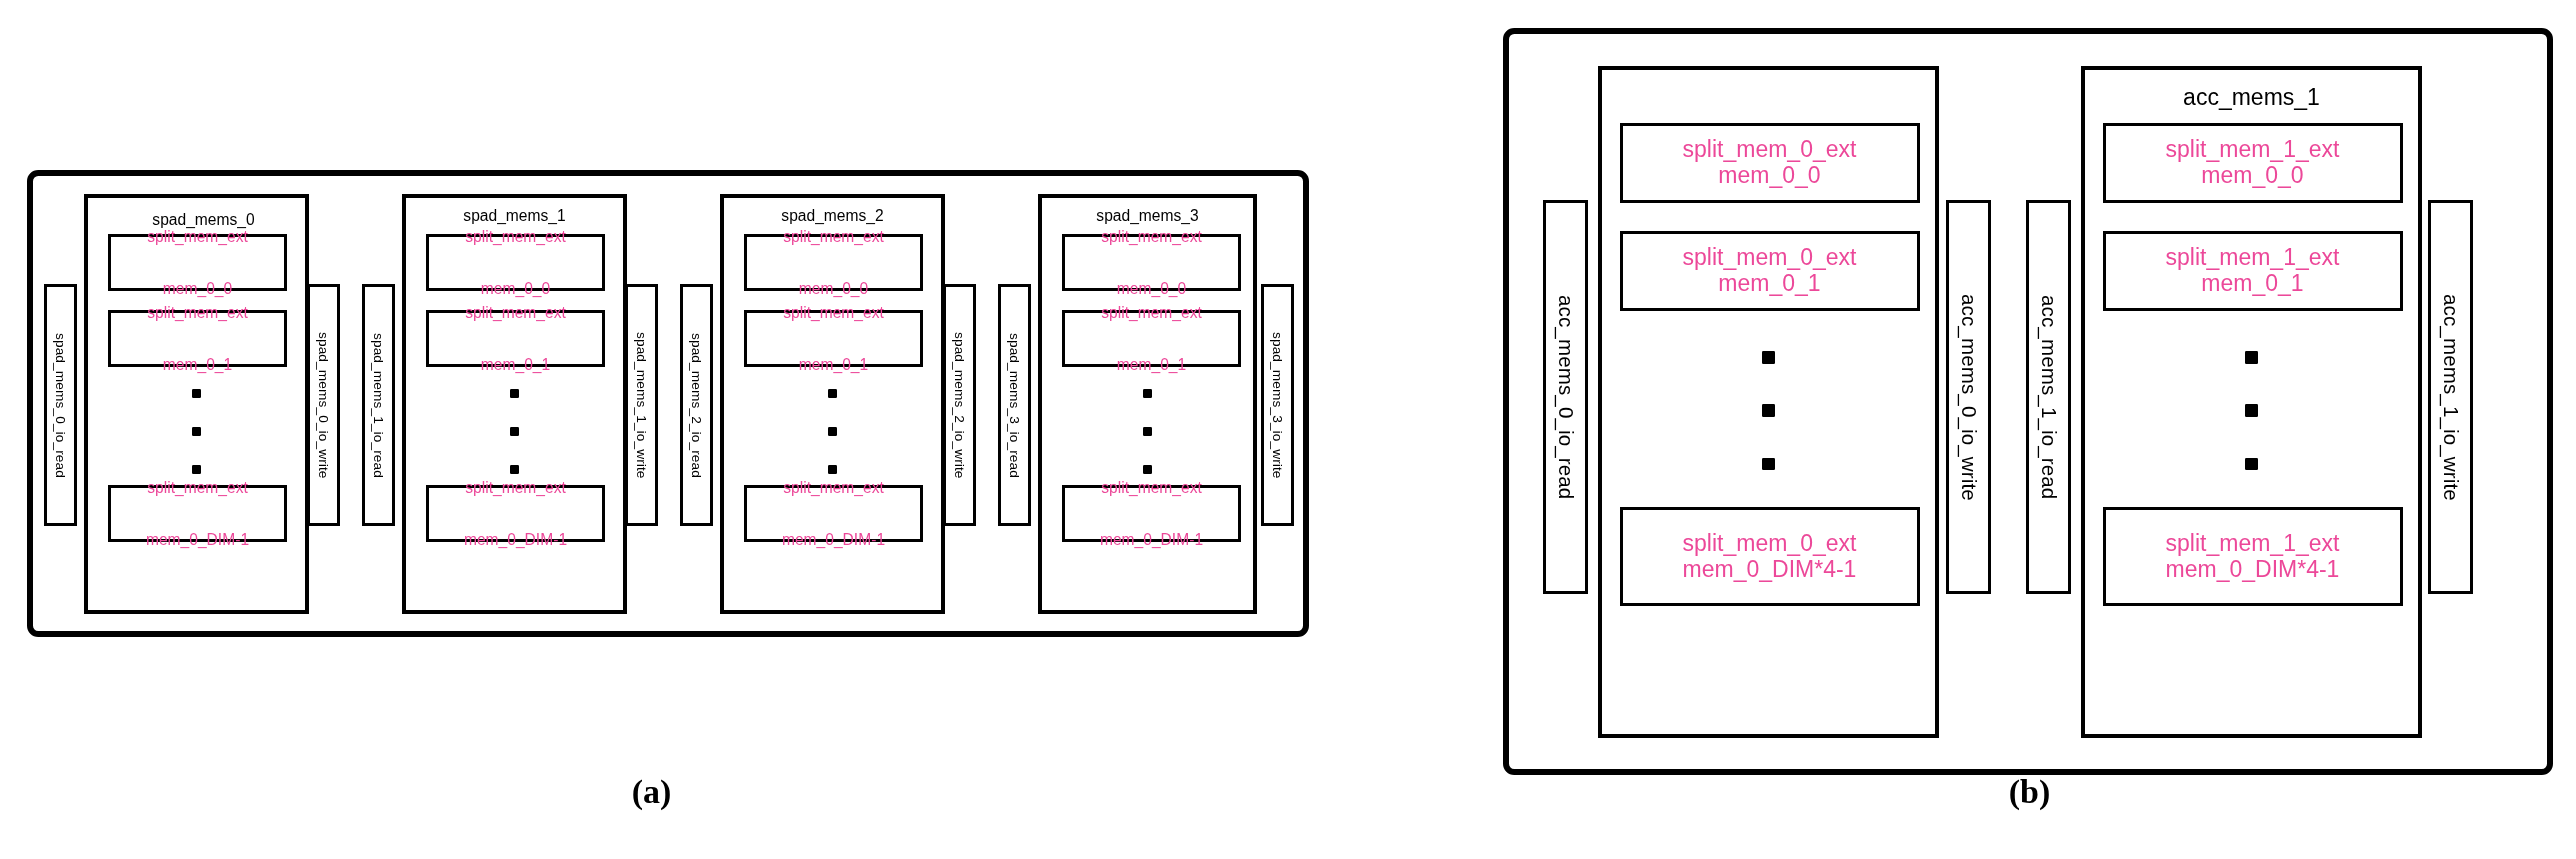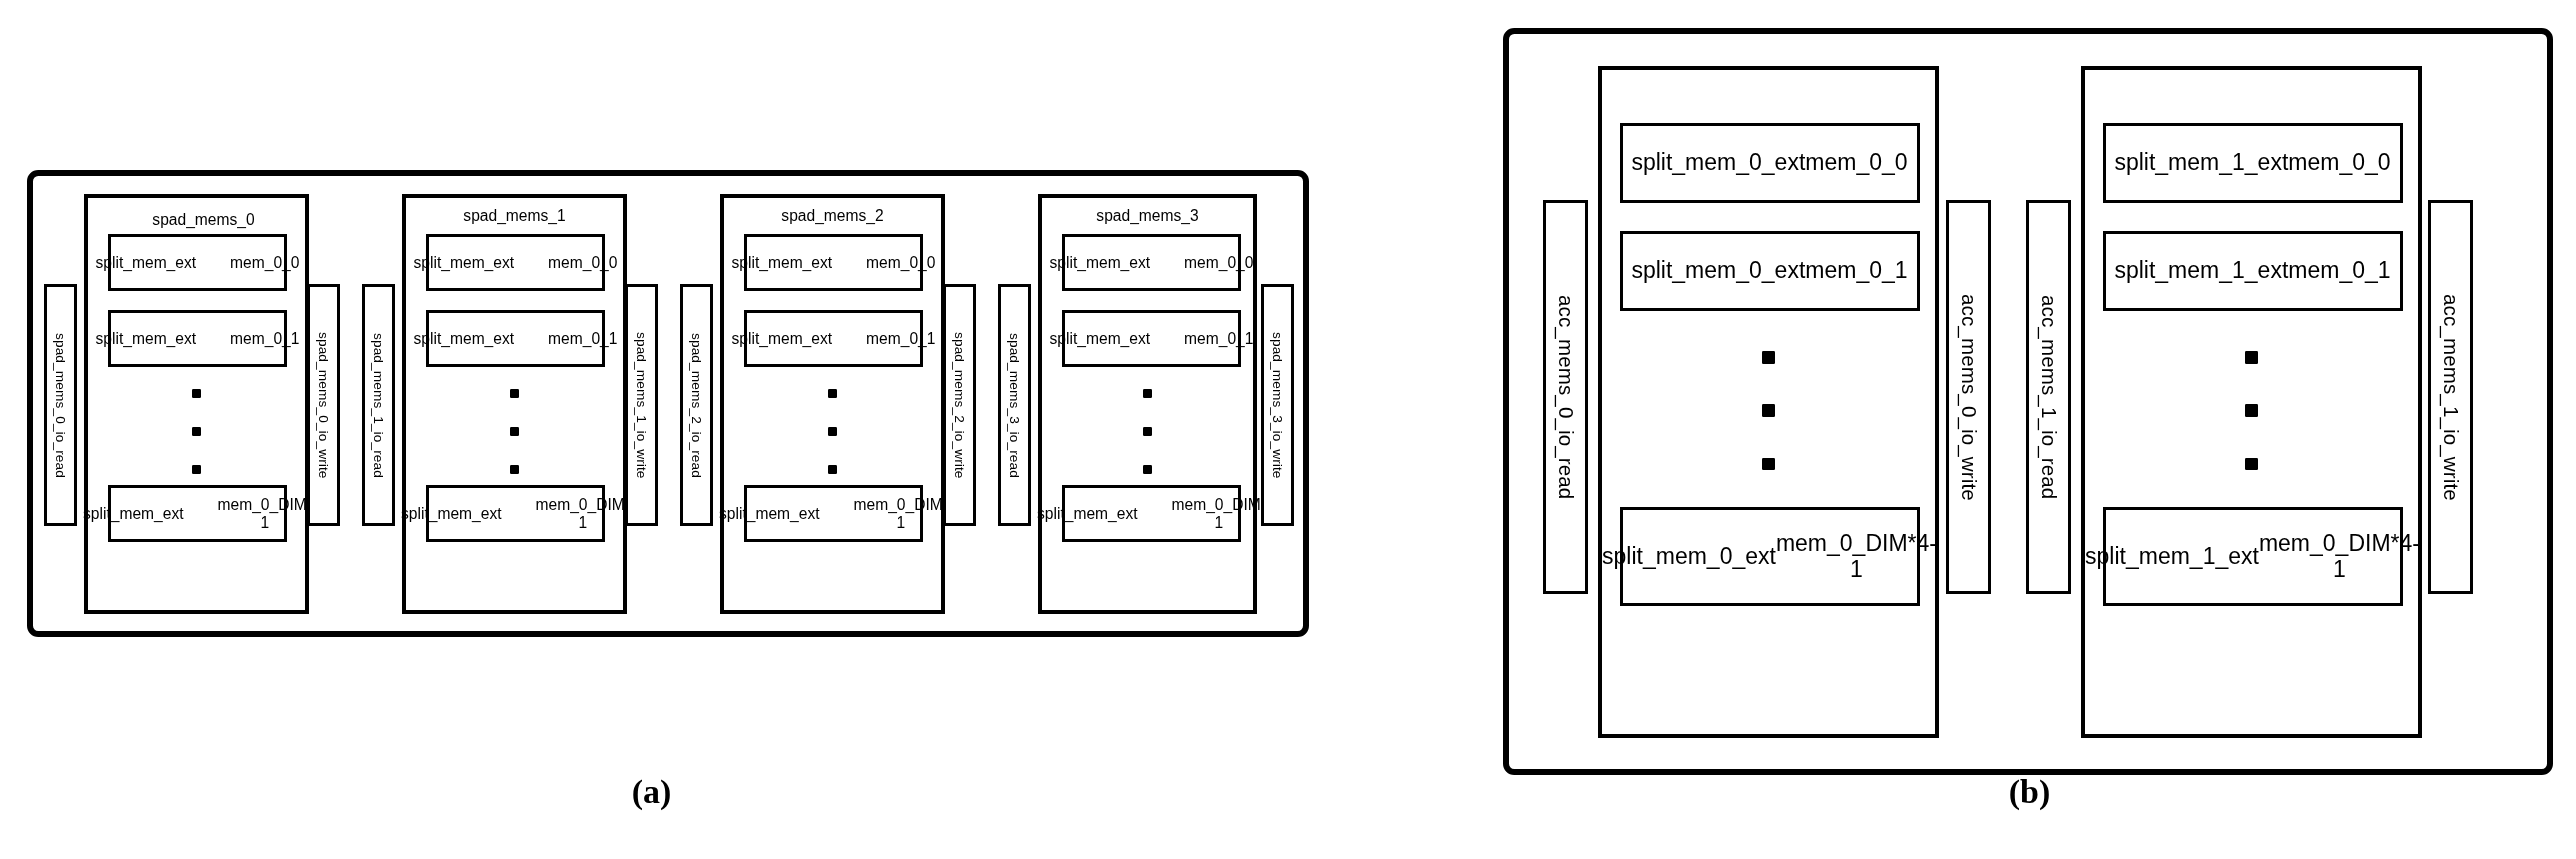--- a/index.html
+++ b/index.html
@@ -26,26 +26,26 @@
 
   .group-box {
     border: 4.4px solid #000;
     background: #fff;
   }
 
   .mem-box {
     border: 3.7px solid #000;
     background: #fff;
     display: flex;
-    flex-direction: row;
+    flex-direction: column;
     align-items: center;
     justify-content: center;
     line-height: 1.12;
     text-align: center;
-    color: #000000;
+    color: #ec4899;
   }
 
   .side-port {
     border: 3.7px solid #000;
     background: #fff;
     display: flex;
     align-items: center;
     justify-content: center;
     color: #000;
     z-index: 5;
@@ -235,20 +235,21 @@
   </div>
 </div>
 <div class="abs side-port pb-port" style="left:1543px; top:200px; width:45px; height:394px;">
   <span class="vtext">acc_mems_0_io_read</span>
 </div>
 <div class="abs side-port pb-port" style="left:1946px; top:200px; width:45px; height:394px;">
   <span class="vtext">acc_mems_0_io_write</span>
 </div>
 
 <div class="abs group-box" style="left:2081px; top:66px; width:341px; height:672px;">
+  <div class="group-title pb-title" style="top:13.7px;">acc_mems_1</div>
   <div class="abs mem-box pb-mem" style="left:17.5px; top:53px; width:300px; height:80px;">
     <span>split_mem_1_ext</span>
     <span>mem_0_0</span>
   </div>
   <div class="abs mem-box pb-mem" style="left:17.5px; top:161px; width:300px; height:80px;">
     <span>split_mem_1_ext</span>
     <span>mem_0_1</span>
   </div>
   <div class="ellipsis-dots" style="left:0; right:0; top:281px; height:119px;">
     <i style="width:12.5px;height:12.5px;"></i>

